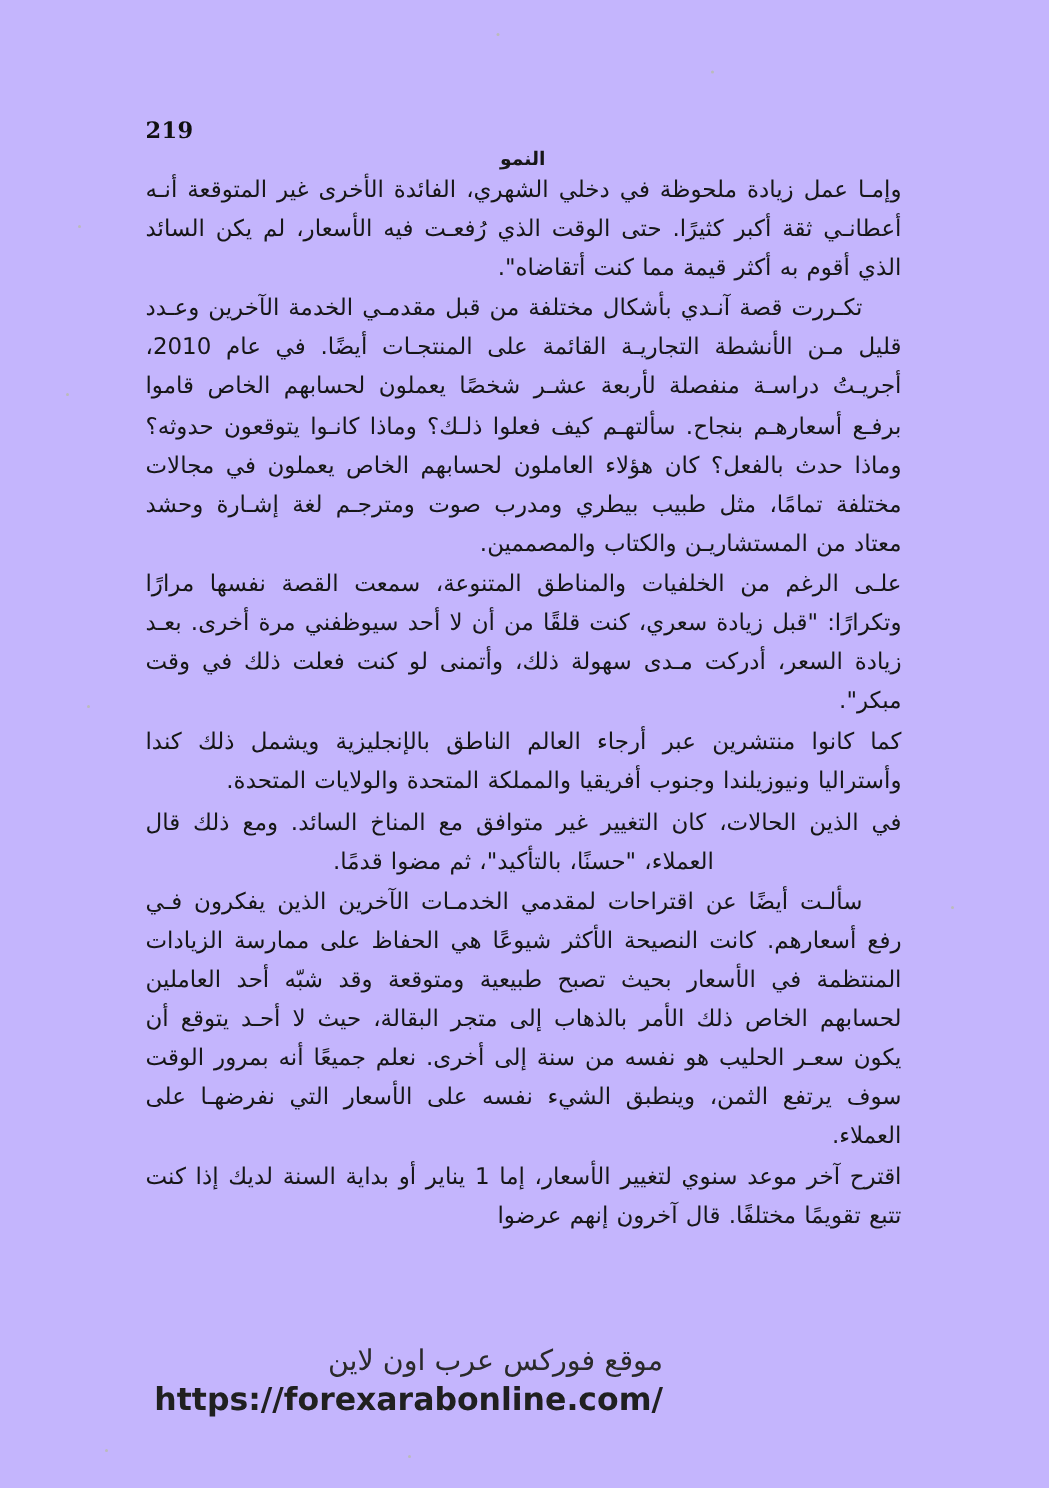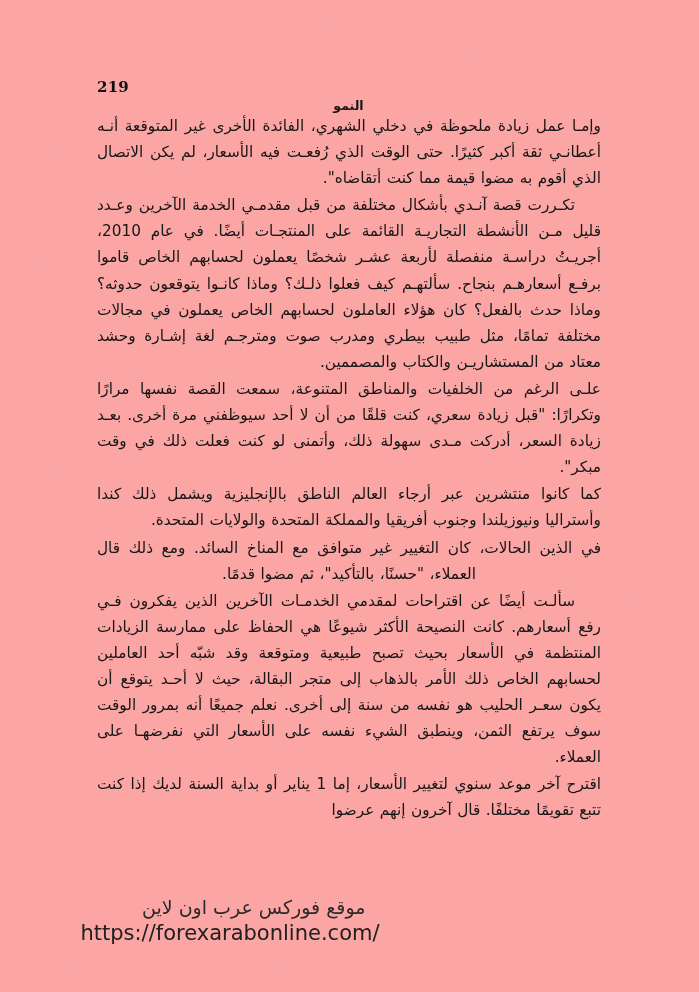--- a/index.html
+++ b/index.html
@@ -7,21 +7,21 @@
     margin: 0;
     padding: 0;
     background: #ffffff;
   }
 
   .page {
     position: relative;
     width: 699px;
     height: 992px;
     margin: 0 auto;
-    background: #fca5a5;
+    background: #c4b5fd;
     overflow: hidden;
     font-family: "DejaVu Sans", "Liberation Sans", sans-serif;
     color: #1a1a1a;
   }
 
   
   .speck {
     position: absolute;
     width: 2px;
     height: 2px;
@@ -99,34 +99,35 @@
     left: 22px;
     top: 895px;
     width: 420px;
     direction: rtl;
   }
 
   .watermark-arabic {
     font-size: 19px;
     line-height: 24px;
     color: #2a2a2a;
-    text-align: left;
+    text-align: right;
     width: 300px;
     font-family: "DejaVu Sans", "Liberation Sans", sans-serif;
   }
 
   .watermark-url {
     direction: ltr;
-    text-align: center;
+    text-align: right;
     font-size: 21px;
     line-height: 26px;
     color: #202020;
     font-family: "DejaVu Sans", "Liberation Sans", sans-serif;
     margin-top: 1px;
     margin-left: -4px;
+    font-weight: bold;
   }
 </style>
 </head>
 <body>
 
 <div class="page">
 
   <div class="speck" style="left:331px; top:22px;"></div>
   <div class="speck" style="left:474px; top:47px;"></div>
   <div class="speck" style="left:52px;  top:150px;"></div>
@@ -135,21 +136,21 @@
   <div class="speck" style="left:634px; top:604px;"></div>
   <div class="speck" style="left:70px;  top:966px;"></div>
   <div class="speck" style="left:272px; top:970px;"></div>
 
   <div class="running-head">
     <span class="folio">219</span>
     <span class="head-title">النمو</span>
   </div>
 
   <div class="body-text">
-    <p>وإمـا عمل زيادة ملحوظة في دخلي الشهري، الفائدة الأخرى غير المتوقعة أنـه أعطانـي ثقة أكبر كثيرًا. حتى الوقت الذي رُفعـت فيه الأسعار، لم يكن الاتصال الذي أقوم به مضوا قيمة مما كنت أتقاضاه".</p>
+    <p>وإمـا عمل زيادة ملحوظة في دخلي الشهري، الفائدة الأخرى غير المتوقعة أنـه أعطانـي ثقة أكبر كثيرًا. حتى الوقت الذي رُفعـت فيه الأسعار، لم يكن السائد الذي أقوم به أكثر قيمة مما كنت أتقاضاه".</p>
 
     <p class="indent">تكـررت قصة آنـدي بأشكال مختلفة من قبل مقدمـي الخدمة الآخرين وعـدد قليل مـن الأنشطة التجاريـة القائمة على المنتجـات أيضًا. في عام 2010، أجريـتُ دراسـة منفصلة لأربعة عشـر شخصًا يعملون لحسابهم الخاص قاموا برفـع أسعارهـم بنجاح. سألتهـم كيف فعلوا ذلـك؟ وماذا كانـوا يتوقعون حدوثه؟ وماذا حدث بالفعل؟ كان هؤلاء العاملون لحسابهم الخاص يعملون في مجالات مختلفة تمامًا، مثل طبيب بيطري ومدرب صوت ومترجـم لغة إشـارة وحشد معتاد من المستشاريـن والكتاب والمصممين.</p>
 
     <p>علـى الرغم من الخلفيات والمناطق المتنوعة، سمعت القصة نفسها مرارًا وتكرارًا: "قبل زيادة سعري، كنت قلقًا من أن لا أحد سيوظفني مرة أخرى. بعـد زيادة السعر، أدركت مـدى سهولة ذلك، وأتمنى لو كنت فعلت ذلك في وقت مبكر".</p>
 
     <p>كما كانوا منتشرين عبر أرجاء العالم الناطق بالإنجليزية ويشمل ذلك كندا وأستراليا ونيوزيلندا وجنوب أفريقيا والمملكة المتحدة والولايات المتحدة.</p>
 
     <p class="end-center">في الذين الحالات، كان التغيير غير متوافق مع المناخ السائد. ومع ذلك قال العملاء، "حسنًا، بالتأكيد"، ثم مضوا قدمًا.</p>
 
     <p class="indent">سألـت أيضًا عن اقتراحات لمقدمي الخدمـات الآخرين الذين يفكرون فـي رفع أسعارهم. كانت النصيحة الأكثر شيوعًا هي الحفاظ على ممارسة الزيادات المنتظمة في الأسعار بحيث تصبح طبيعية ومتوقعة وقد شبّه أحد العاملين لحسابهم الخاص ذلك الأمر بالذهاب إلى متجر البقالة، حيث لا أحـد يتوقع أن يكون سعـر الحليب هو نفسه من سنة إلى أخرى. نعلم جميعًا أنه بمرور الوقت سوف يرتفع الثمن، وينطبق الشيء نفسه على الأسعار التي نفرضهـا على العملاء.</p>

